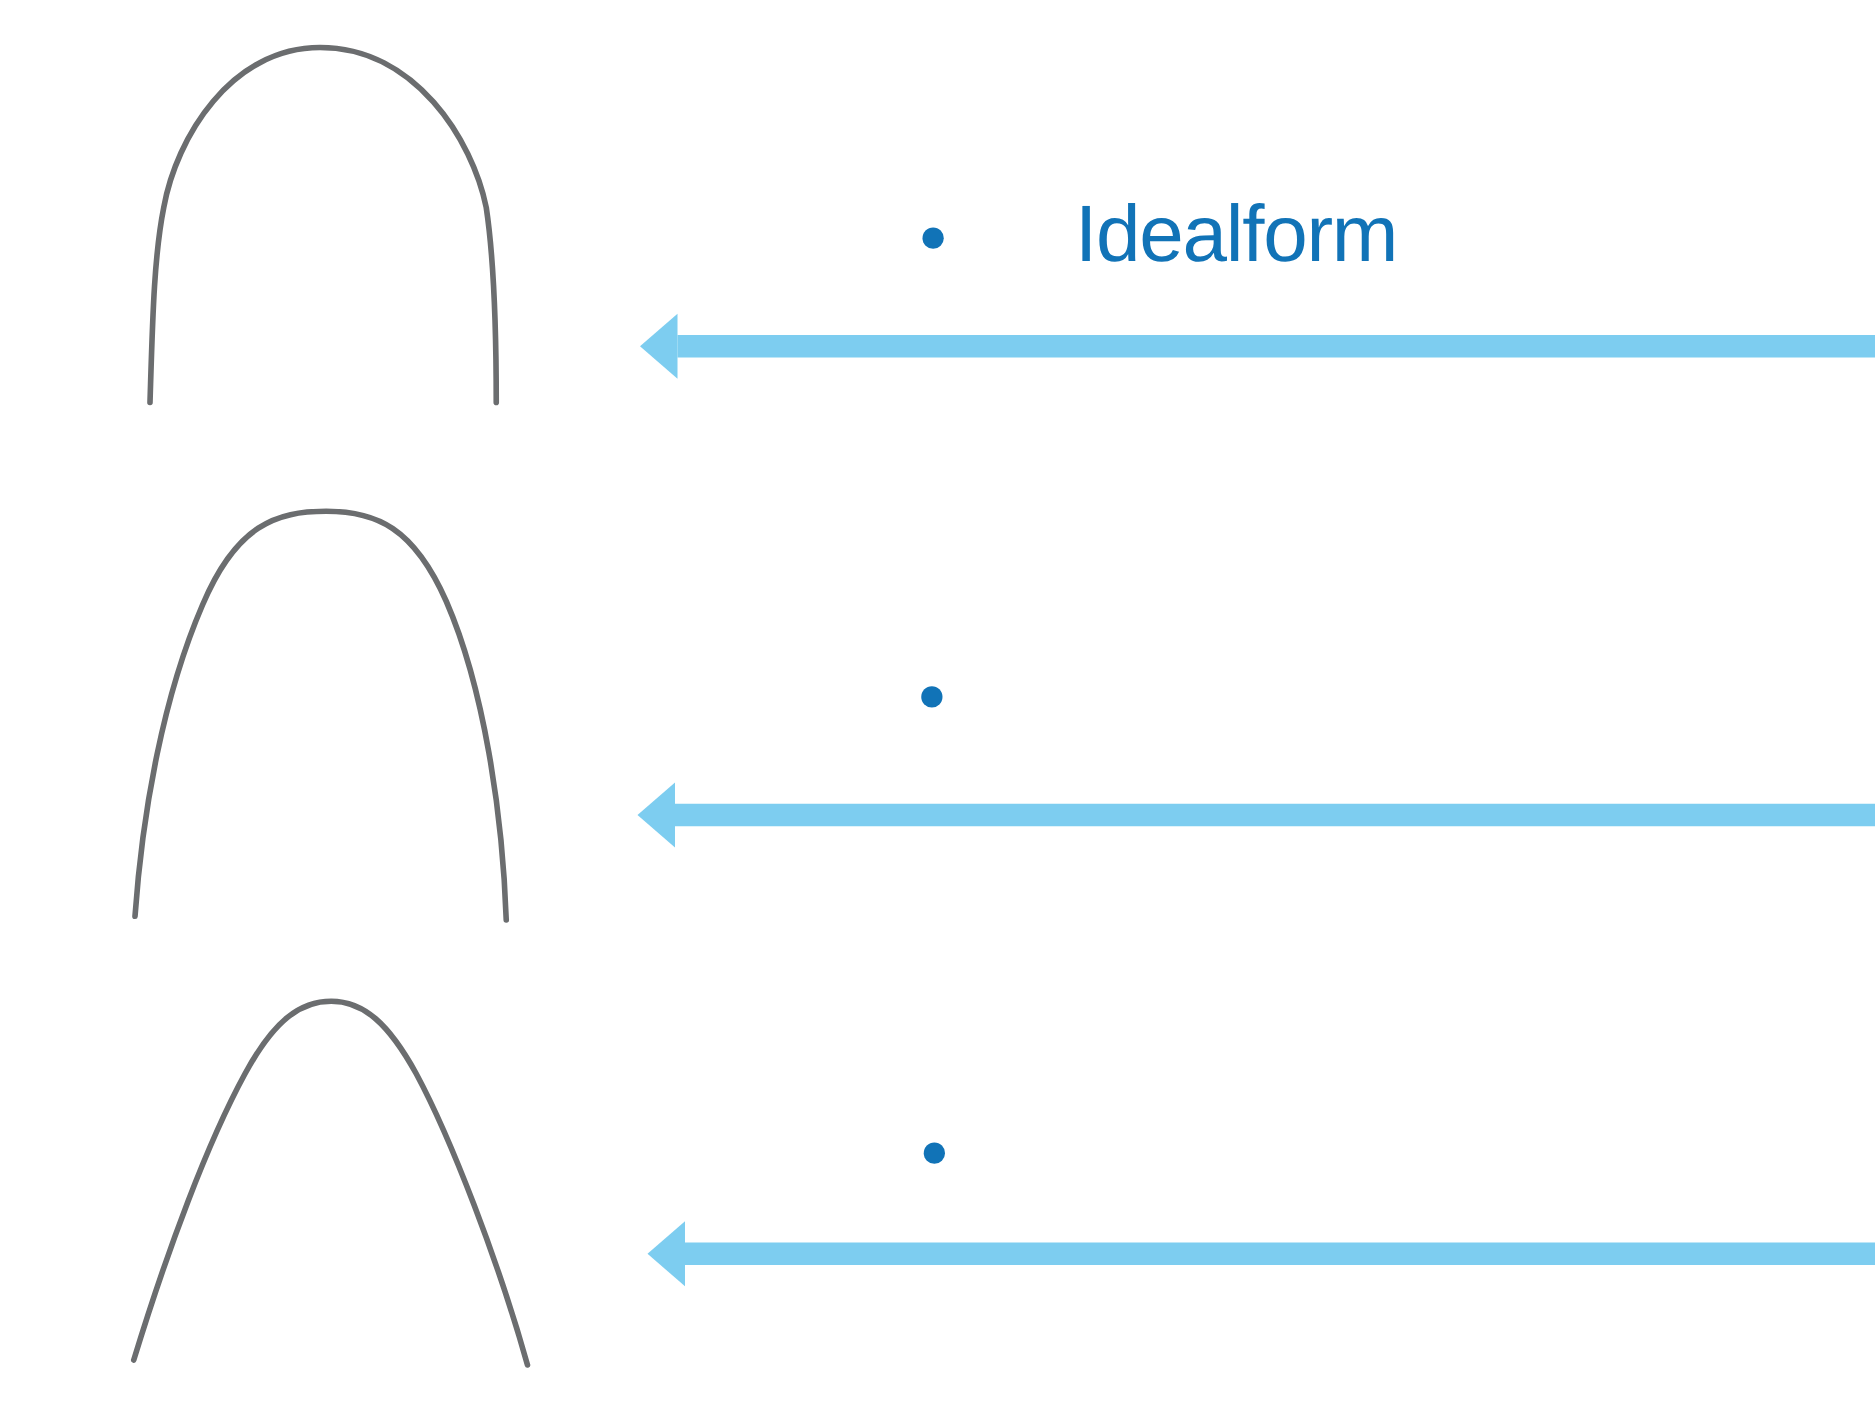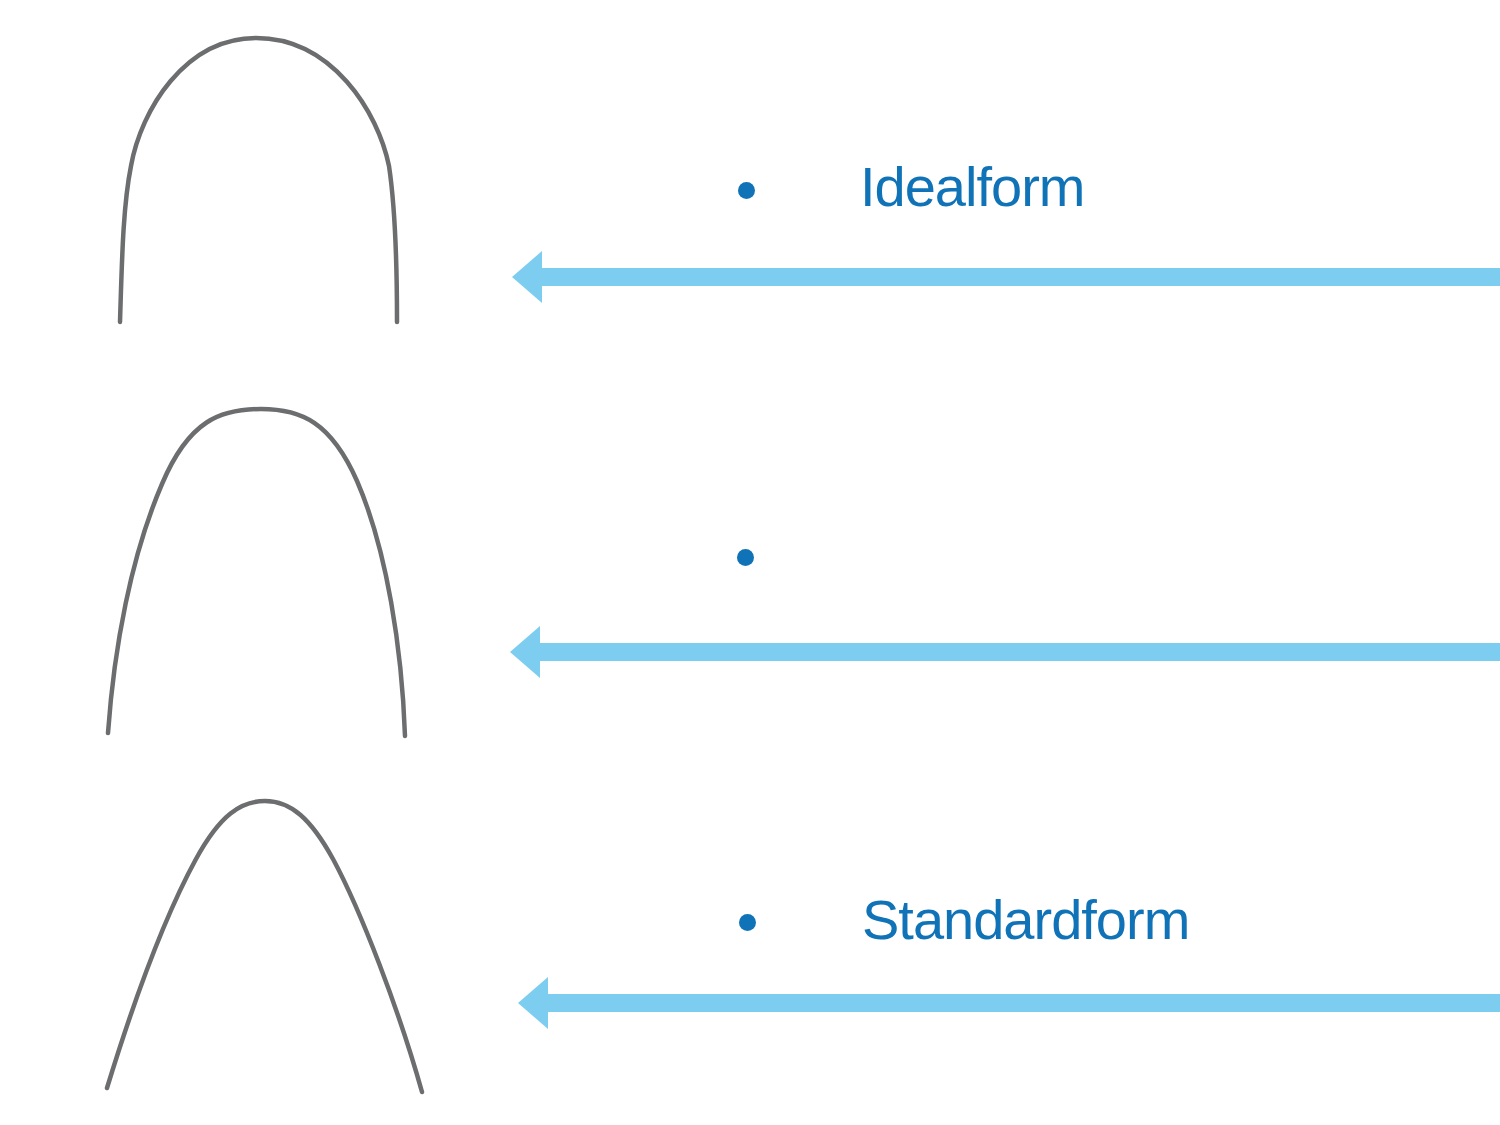--- a/index.html
+++ b/index.html
@@ -13,21 +13,21 @@
   
   .wires{position:absolute;left:0;top:0;width:1500px;height:1125px;}
   .wire{fill:none;stroke:var(--wire-gray,#6b6d6f);stroke-width:4.5;stroke-linecap:round;}
 
   
   .bullet{
     position:absolute;width:17px;height:17px;border-radius:50%;
     background:var(--label-blue,#1173b7);
   }
   .label{
-    position:absolute;font-size:56px;line-height:88px;letter-spacing:-1px;
+    position:absolute;font-size:64px;line-height:88px;letter-spacing:-1px;
     color:var(--label-blue,#1173b7);white-space:nowrap;
   }
   #label-1{left:860px;top:143px;}
   #label-2{left:862px;top:515px;}
   #label-3{left:862px;top:876px;}
   #bullet-1{left:738px;top:182px;}
   #bullet-2{left:737px;top:549px;}
   #bullet-3{left:739px;top:914px;}
 
   
@@ -67,19 +67,18 @@
     <span class="shaft"></span>
   </div>
 
   <span id="bullet-2" class="bullet"></span>
   <div id="arrow-2" class="arrow">
     <span class="head"></span>
     <span class="shaft"></span>
   </div>
 
   <span id="bullet-3" class="bullet"></span>
-  <div id="label-3" class="label">Standardform</div>
   <div id="arrow-3" class="arrow">
     <span class="head"></span>
     <span class="shaft"></span>
   </div>
 
 </div>
 
 </body></html>

